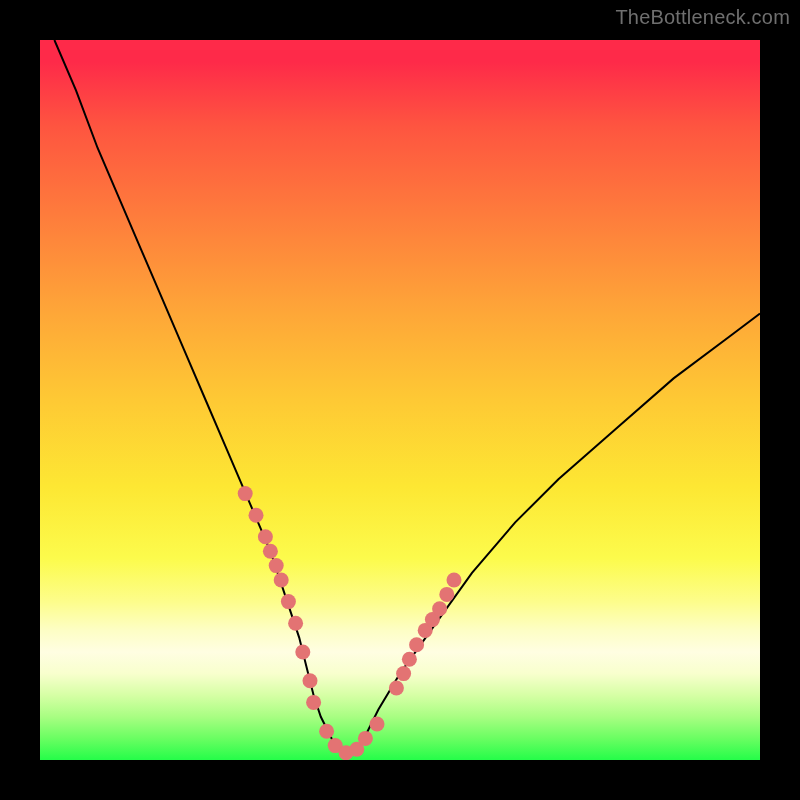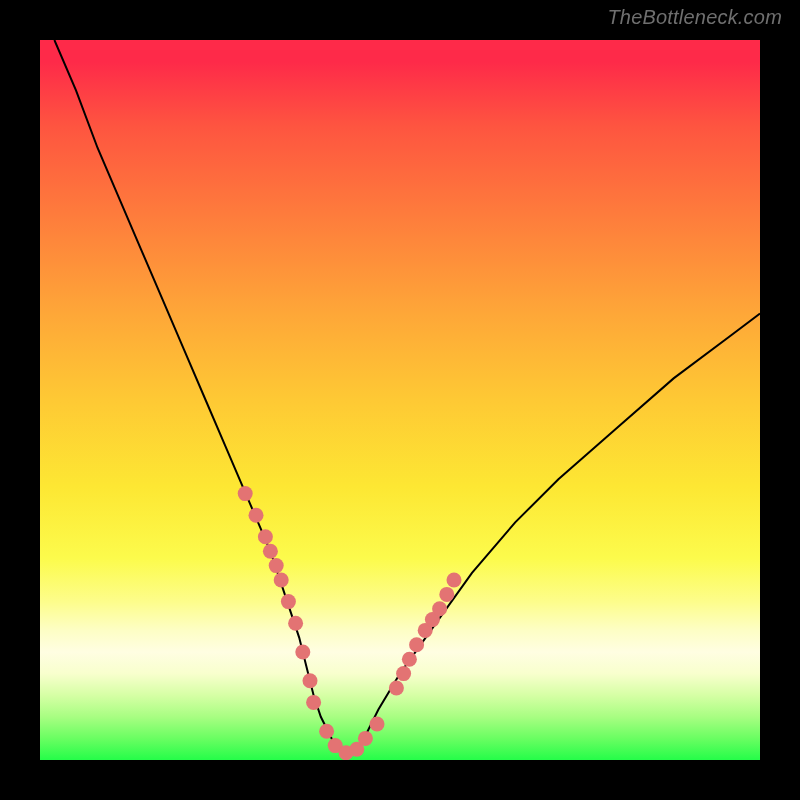--- a/index.html
+++ b/index.html
@@ -45,26 +45,25 @@
   .curve-svg {
     position: absolute;
     left: 0;
     top: 0;
     width: 720px;
     height: 720px;
   }
   .watermark {
     position: absolute;
     top: 6px;
-    right: 18px;
+    right: 10px;
     color: #6f6f6f;
     font-size: 20px;
     font-weight: 400;
     letter-spacing: 0.2px;
-    font-style: italic;
   }
 </style>
 </head>
 <body>
 
 <div class="outer">
   <div class="plot">
     <svg class="curve-svg" viewBox="0 0 720 720" preserveAspectRatio="none">
       <path fill="none" stroke="#000000" stroke-width="2" d="M14.4 0.0 L36.0 50.4 L57.6 108.0 L79.2 158.4 L100.8 208.8 L122.4 259.2 L144.0 309.6 L165.6 360.0 L187.2 410.4 L208.8 460.8 L230.4 511.2 L244.8 554.4 L259.2 597.6 L266.4 626.4 L273.6 655.2 L280.8 676.8 L288.0 691.2 L295.2 705.6 L302.4 712.8 L309.6 716.4 L316.8 709.2 L324.0 698.4 L338.4 669.6 L360.0 633.6 L396.0 583.2 L432.0 532.8 L475.2 482.4 L518.4 439.2 L576.0 388.8 L633.6 338.4 L691.2 295.2 L720.0 273.6" id="curve-path"></path>
       <g id="dots-group">

